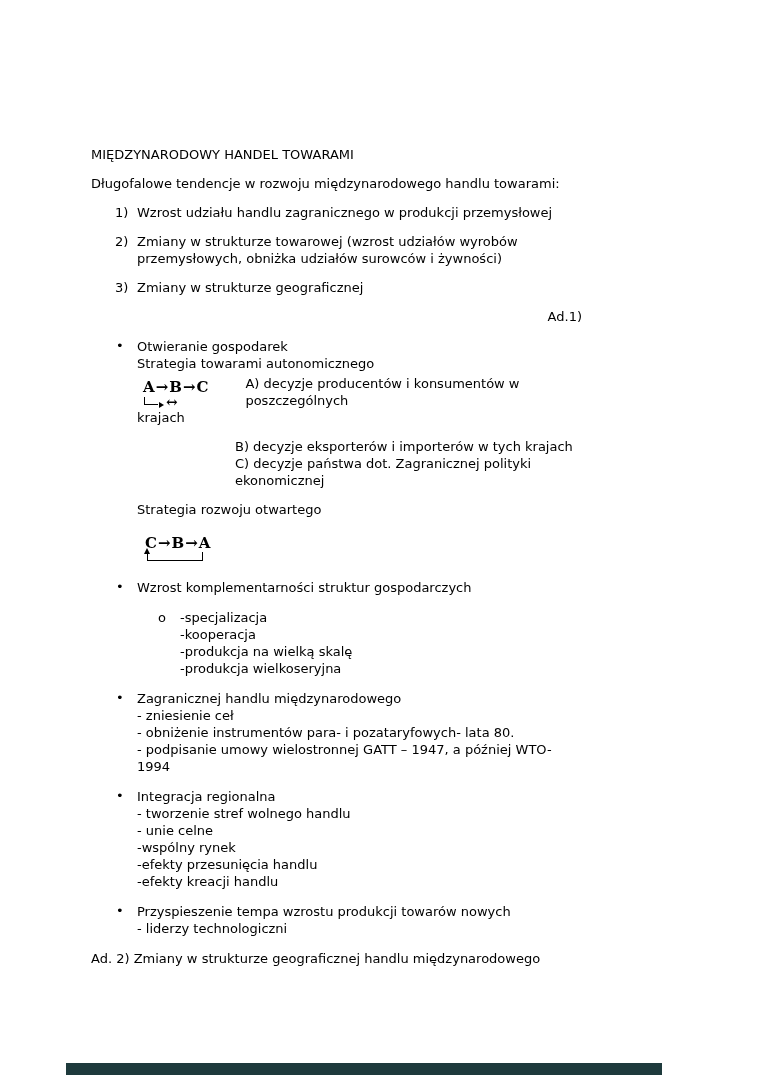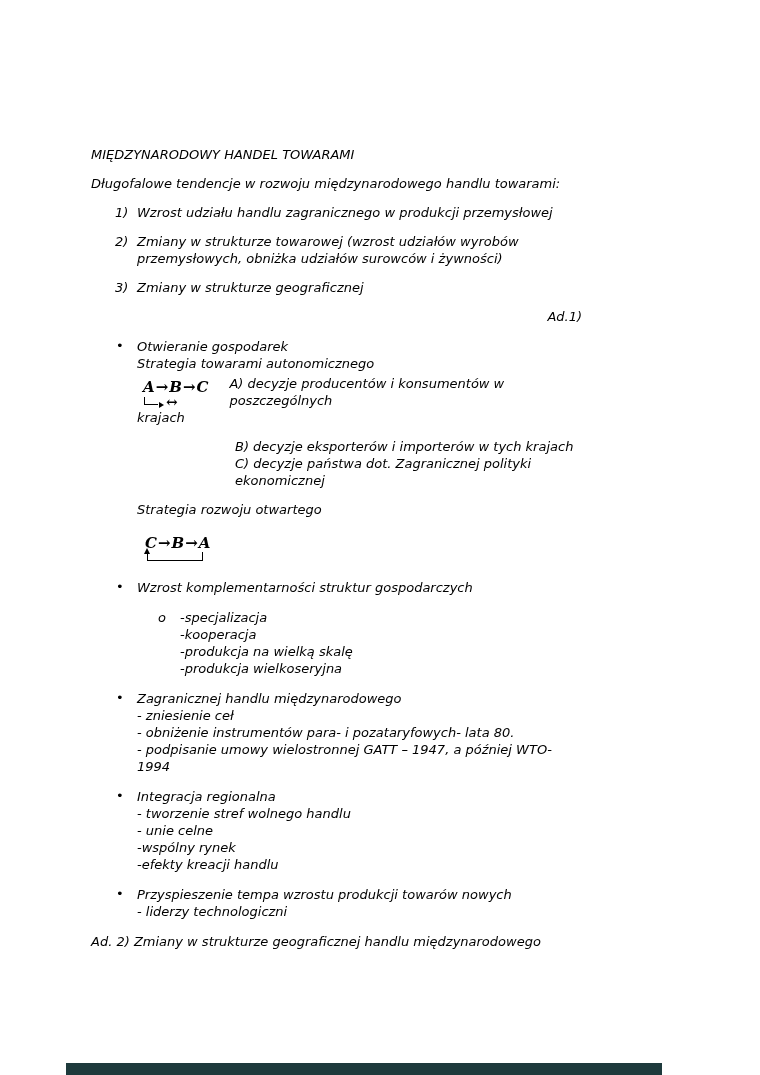--- a/index.html
+++ b/index.html
@@ -1,39 +1,39 @@
 <!DOCTYPE html>
 <html><head>
 <meta charset="utf-8">
 <style>
   html,body { margin:0; padding:0; background:#ffffff; }
   .page {
     position:relative; width:662px; height:1075px; background:#ffffff;
     font-family:"DejaVu Sans","Liberation Sans",sans-serif;
-    font-size:13px; line-height:17px; color:#000000; overflow:hidden;font-style:italic;
+    font-size:13px; line-height:17px; color:#000000; overflow:hidden;
   }
   .content { position:absolute; top:146px; left:91px; right:80px; }
   p { margin:0; }
   .mb { margin-bottom:12px; }
   .mb13 { margin-bottom:13px;text-align:right; }
   .gap-top { margin-top:12px; }
 
   
   .n-item { position:relative; padding-left:46px; margin-bottom:12px; }
   .n-num { position:absolute; left:24px; top:0; }
 
   
   .bullet { position:relative; padding-left:46px; margin-bottom:13px; }
   .b-marker { position:absolute; left:25px; top:-1px; font-size:13px; }
 
   
   .abc { margin-left:98px; }
 
   
-  .diag-row { display:flex; align-items:flex-end; margin-top:3px; }
+  .diag-row { display:flex; align-items:flex-end; margin-top:3px;gap:16px; }
   .diagram { font-family:"DejaVu Serif","Liberation Serif",serif; font-weight:bold;
              font-size:15px; line-height:15px; letter-spacing:1px; }
   .d1 { margin-left:6px; }
   .diag-arrows { display:flex; align-items:flex-start; height:12px; margin-top:2px; }
   .hook-arrow { display:inline-block; width:13px; height:7px; position:relative;
                 border-left:1.3px solid #000; border-bottom:1.3px solid #000; margin-left:1px; }
   .hook-arrow::after { content:""; position:absolute; right:-6px; bottom:-4px; width:0; height:0;
                        border-top:3px solid transparent; border-bottom:3px solid transparent;
                        border-left:5px solid #000; }
   .double-arrow { margin-left:8px; font-size:14px; line-height:11px; letter-spacing:0; }
@@ -145,20 +145,21 @@
       </div>
     </div>
 
     <div class="bullet">
       <span class="b-marker">•</span>
       <div>
         <p>Integracja regionalna</p>
         <p>- tworzenie stref wolnego handlu</p>
         <p>- unie celne</p>
         <p>-wspólny rynek</p>
+        <p>-efekty przesunięcia handlu</p>
         <p>-efekty kreacji handlu</p>
       </div>
     </div>
 
     <div class="bullet">
       <span class="b-marker">•</span>
       <div>
         <p>Przyspieszenie tempa wzrostu produkcji towarów nowych</p>
         <p>- liderzy technologiczni</p>
       </div>

